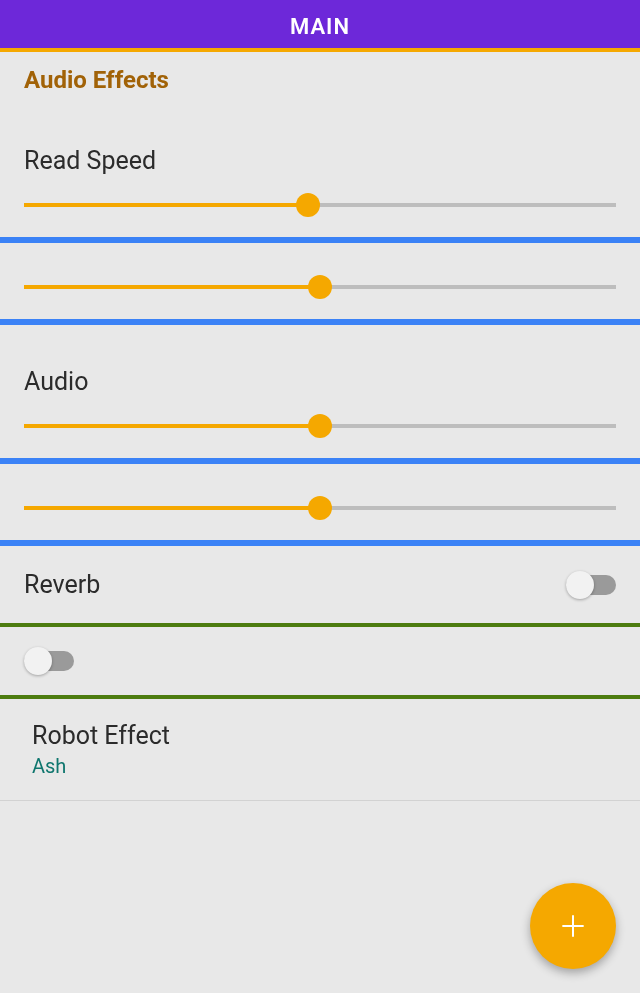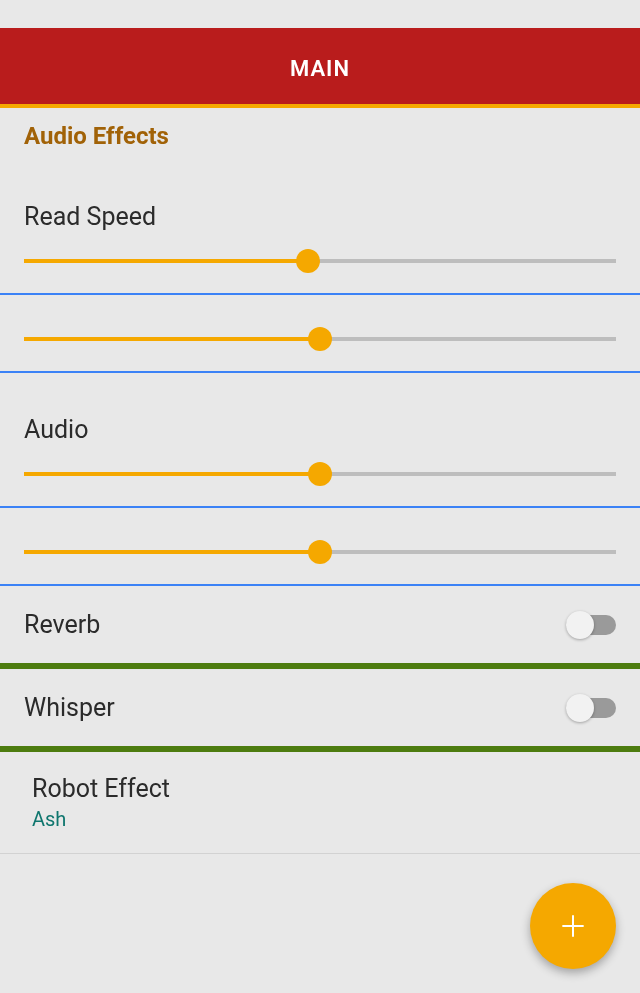--- a/index.html
+++ b/index.html
@@ -10,23 +10,22 @@
     }
     body {
       width: 640px;
       height: 993px;
       background: #e8e8e8;
       overflow: hidden;
       position: relative;
     }
     .tabbar {
       display: flex;
-      background: #b91c1c;
-      height: 80px;
-      margin-top: 28px;
+      background: #6d28d9;
+      height: 52px;
     }
     .tab {
       flex: 1;
       display: flex;
       align-items: center;
       justify-content: center;
       color: #d9e8ca;
       font-size: 22px;
       font-weight: 600;
       letter-spacing: 1px;
@@ -46,21 +45,21 @@
       background: #f5a800;
     }
     .section-title {
       color: #a16207;
       font-size: 24px;
       font-weight: 700;
       padding: 14px 24px 10px 24px;
     }
     .slider-row {
       padding: 42px 24px 30px 24px;
-      border-bottom: 2px solid #3b82f6;
+      border-bottom: 6px solid #3b82f6;
     }
     .slider-label {
       font-size: 25px;
       color: #2b2b2b;
       margin-bottom: 28px;
     }
     .slider-track {
       position: relative;
       height: 4px;
       background: #bdbdbd;
@@ -81,21 +80,21 @@
       height: 24px;
       border-radius: 50%;
       background: #f5a800;
       cursor: pointer;
     }
     .toggle-row {
       display: flex;
       align-items: center;
       justify-content: space-between;
       padding: 24px 24px;
-      border-bottom: 6px solid #4d7c0f;
+      border-bottom: 4px solid #4d7c0f;
     }
     .toggle-label {
       font-size: 25px;
       color: #2b2b2b;
     }
     .toggle {
       position: relative;
       width: 50px;
       height: 20px;
       background: #9a9a9a;
@@ -187,21 +186,20 @@
 </div>
 
 <div class="toggle-row">
   <div class="toggle-label">Reverb</div>
   <div class="toggle">
     <div class="toggle-knob"></div>
   </div>
 </div>
 
 <div class="toggle-row">
-  <div class="toggle-label">Whisper</div>
   <div class="toggle">
     <div class="toggle-knob"></div>
   </div>
 </div>
 
 <div class="select-row">
   <div class="select-label">Robot Effect</div>
   <div class="select-value">Ash</div>
 </div>
 

